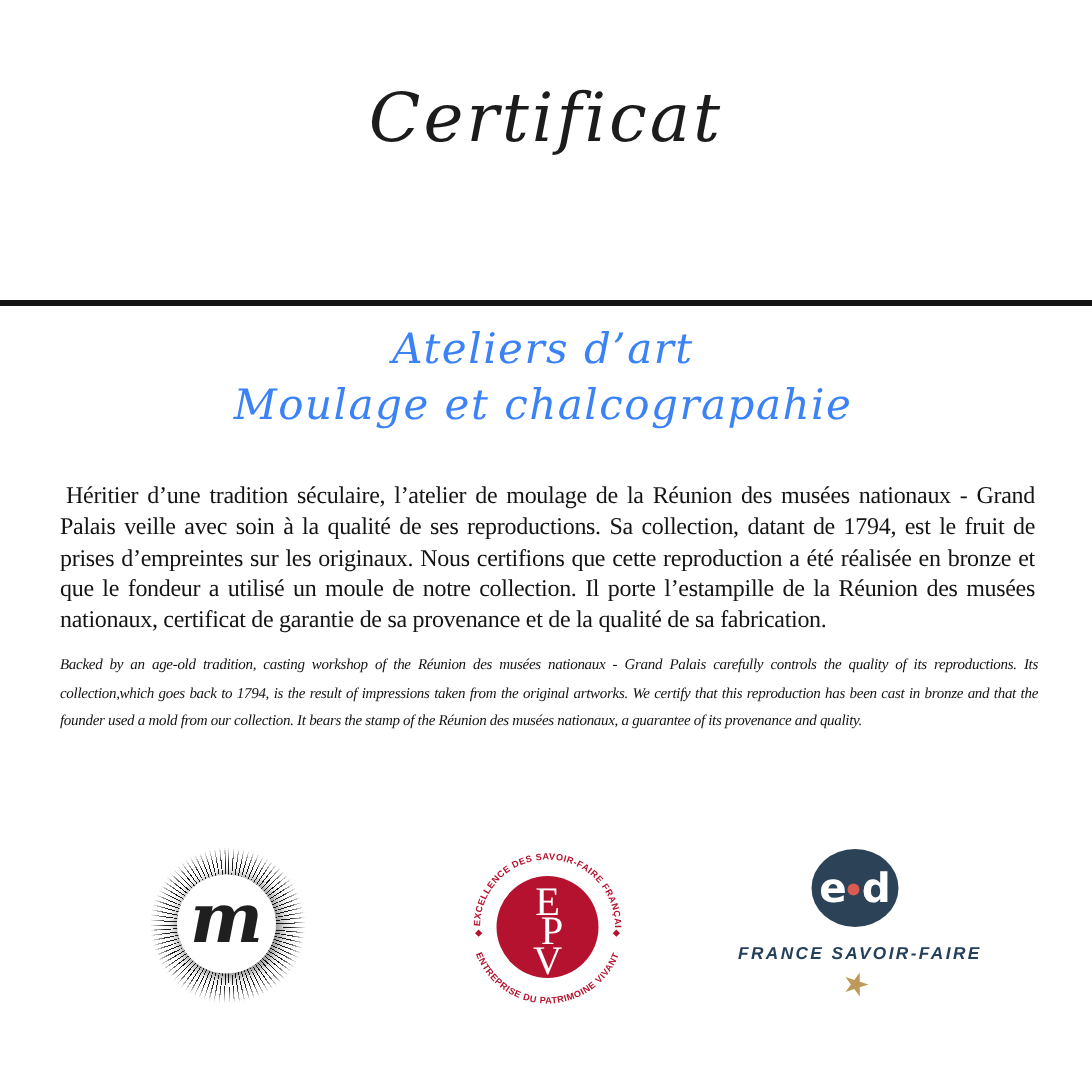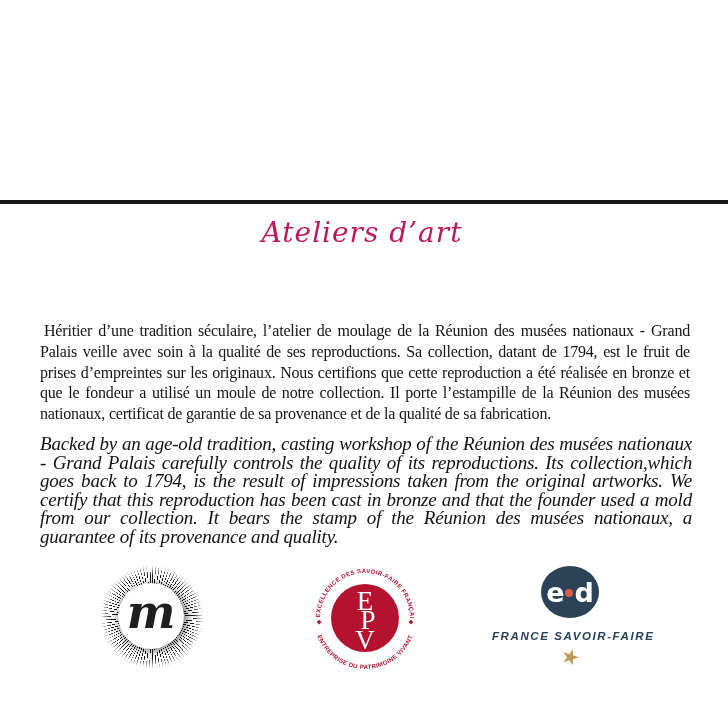--- a/index.html
+++ b/index.html
@@ -12,31 +12,31 @@
     position:absolute;top:50px;left:0;right:0;text-align:center;
     font-family:"DejaVu Serif",serif;font-style:italic;
     font-size:45px;line-height:57px;color:#1c1c1c;letter-spacing:2px;
   }
   
   .rule{position:absolute;top:200px;left:0;width:728px;height:4px;background:#151515;}
   
   .subtitle{
     position:absolute;top:214px;left:0;right:4px;text-align:center;
     font-family:"DejaVu Serif",serif;font-style:italic;
-    font-size:28px;line-height:37px;color:#be185d;letter-spacing:1px;
+    font-size:28px;line-height:37px;color:#3b82f6;letter-spacing:1px;
   }
   
   .body-fr{
     position:absolute;top:321px;left:40px;width:650px;margin:0;
     text-align:justify;font-size:16px;line-height:20.8px;letter-spacing:-0.2px;
     color:#141414;text-indent:4px;
   }
   .body-en{
     position:absolute;top:435px;left:40px;width:652px;margin:0;
-    text-align:justify;font-style:italic;font-size:19px;line-height:18.6px;
+    text-align:justify;font-style:italic;font-size:10px;line-height:18.6px;
     letter-spacing:-0.2px;color:#121212;
   }
   
   .logo-rmn{position:absolute;left:100px;top:565px;width:104px;height:104px;}
   .rmn-burst{
     position:absolute;inset:0;border-radius:50%;
     background:repeating-conic-gradient(#1b1b1b 0deg 0.9deg,transparent 0.9deg 3.8deg);
     -webkit-mask:radial-gradient(circle closest-side,transparent 0 56%,#000 60% 80%,rgba(0,0,0,.45) 90%,transparent 100%);
     mask:radial-gradient(circle closest-side,transparent 0 56%,#000 60% 80%,rgba(0,0,0,.45) 90%,transparent 100%);
   }
@@ -68,26 +68,28 @@
   .fsfe-line2-row{margin-top:4px;display:flex;align-items:center;justify-content:center;gap:5px;}
   .fsfe-line2{font-size:14.5px;color:#5d6c7b;letter-spacing:2.4px;white-space:nowrap;}
   .fsfe-star{color:#bd9a5a;font-size:21px;display:inline-block;transform:rotate(18deg);line-height:1;}
 </style>
 </head>
 <body>
 
 <div class="page">
 
   <div class="title">
+    <div>Certificat</div>
   </div>
 
   <div class="rule"></div>
 
   <div class="subtitle">
     <div>Ateliers d’art</div>
+    <div>Moulage et chalcograpahie</div>
   </div>
 
   <p class="body-fr">Héritier d’une tradition séculaire, l’atelier de moulage de la Réunion des musées nationaux - Grand Palais veille avec soin à la qualité de ses reproductions. Sa collection, datant de 1794, est le fruit de prises d’empreintes sur les originaux. Nous certifions que cette reproduction a été réalisée en bronze et que le fondeur a utilisé un moule de notre collection. Il porte l’estampille de la Réunion des musées nationaux, certificat de garantie de sa provenance et de la qualité de sa fabrication.</p>
 
   <p class="body-en">Backed by an age-old tradition, casting workshop of the Réunion des musées nationaux - Grand Palais carefully controls the quality of its reproductions. Its collection,which goes back to 1794, is the result of impressions taken from the original artworks. We certify that this reproduction has been cast in bronze and that the founder used a mold from our collection. It bears the stamp of the Réunion des musées nationaux, a guarantee of its provenance and quality.</p>
 
   <div class="logo-rmn">
     <div class="rmn-burst"></div>
     <div class="rmn-circle">
       <span class="rmn-m">m</span>

